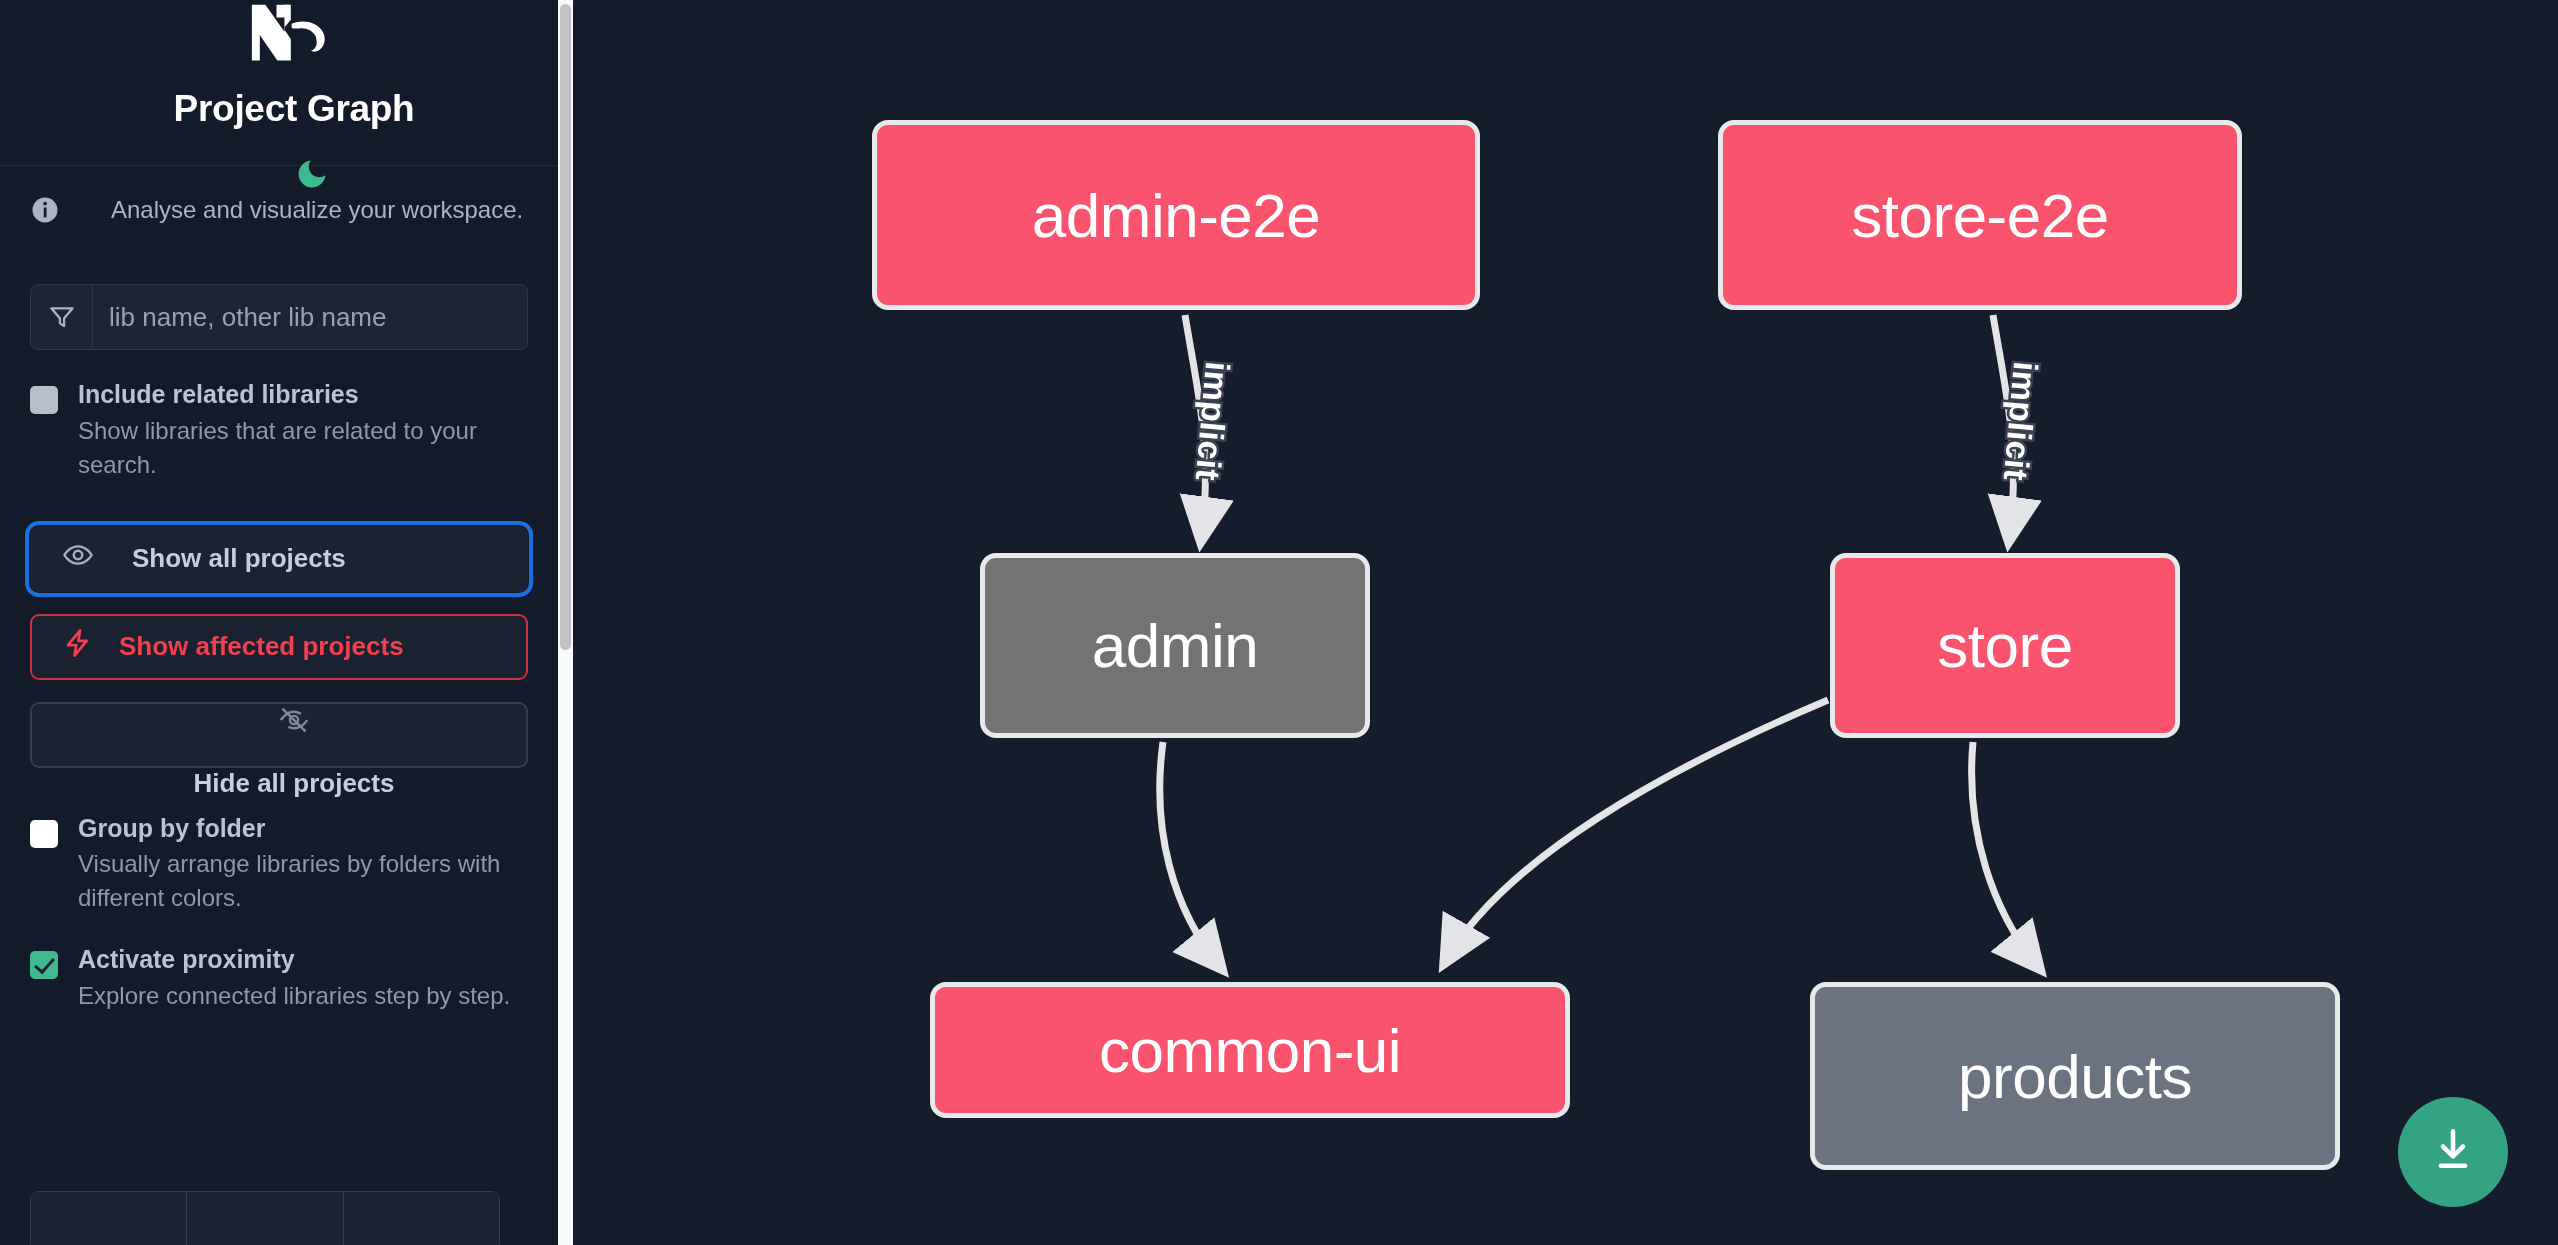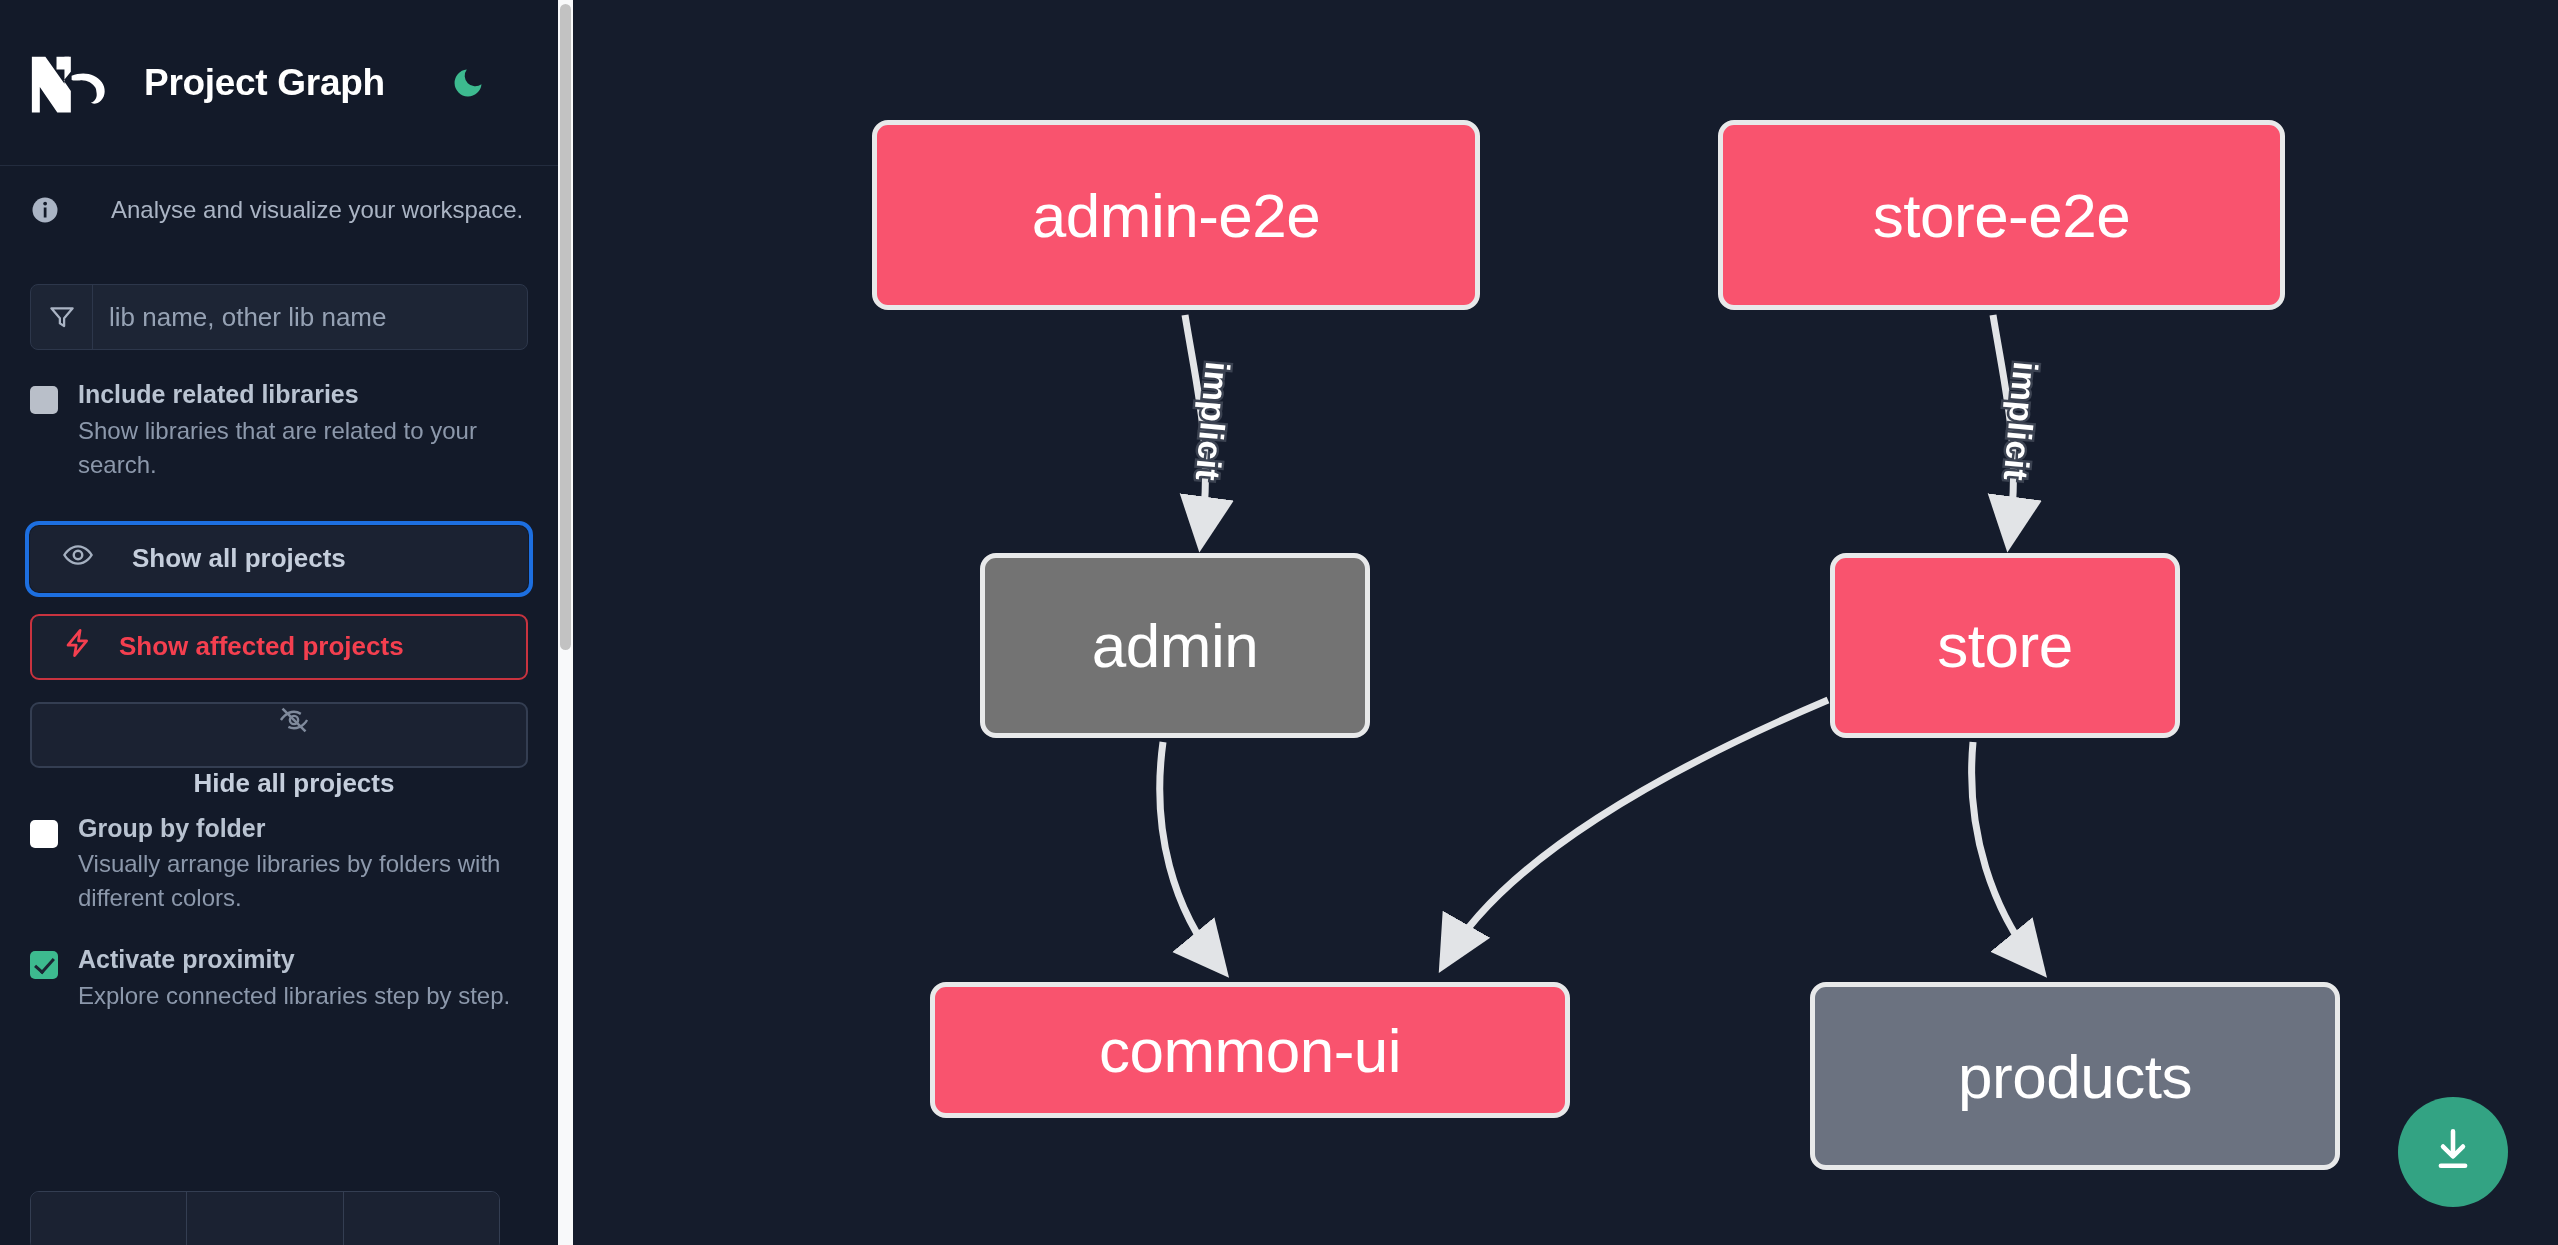--- a/index.html
+++ b/index.html
@@ -20,20 +20,21 @@
     background:#f8f9fa;
   }
   #scrollbar-thumb{
     position:absolute; left:560px; top:4px; width:11px; height:646px;
     background:#c2c2c2; border-radius:6px;
   }
 
   .sb-header{
     height:166px; display:flex; align-items:center; padding-left:30px; gap:26px;
     border-bottom:1px solid #232c3e;
+    flex-direction:column;
   }
   .nx-logo{ width:88px; height:62px; }
   .sb-title{ font-size:37px; font-weight:700; color:#ffffff; letter-spacing:-0.3px; }
   .moon-btn{ width:42px; height:42px; display:flex; align-items:center; justify-content:center; margin-left:36px; }
 
   .sb-info{
     display:flex; align-items:center; gap:19px;
     padding:0 30px; height:88px;
   }
   .info-icon{ width:30px; height:30px; flex:0 0 30px; }
@@ -233,21 +234,21 @@
       <text x="0" y="0" text-anchor="middle" font-family="Liberation Sans, sans-serif" font-size="34" font-weight="700" fill="#ffffff" stroke="#3b4251" stroke-width="5" paint-order="stroke">implicit</text>
     </g>
     <g transform="translate(1436,420) rotate(95)">
       <text x="0" y="0" text-anchor="middle" font-family="Liberation Sans, sans-serif" font-size="34" font-weight="700" fill="#ffffff" stroke="#3b4251" stroke-width="5" paint-order="stroke">implicit</text>
     </g>
   </svg>
 
   <div class="node" style="left:299px; top:120px; width:608px; height:190px; background:#f9536e;">
     <span>admin-e2e</span>
   </div>
-  <div class="node" style="left:1145px; top:120px; width:567px; height:190px; background:#f9536e;">
+  <div class="node" style="left:1145px; top:120px; width:524px; height:190px; background:#f9536e;">
     <span>store-e2e</span>
   </div>
   <div class="node" style="left:407px; top:553px; width:390px; height:185px; background:#737373;">
     <span>admin</span>
   </div>
   <div class="node" style="left:1257px; top:553px; width:350px; height:185px; background:#f9536e;">
     <span>store</span>
   </div>
   <div class="node" style="left:357px; top:982px; width:640px; height:136px; background:#f9536e;">
     <span>common-ui</span>

